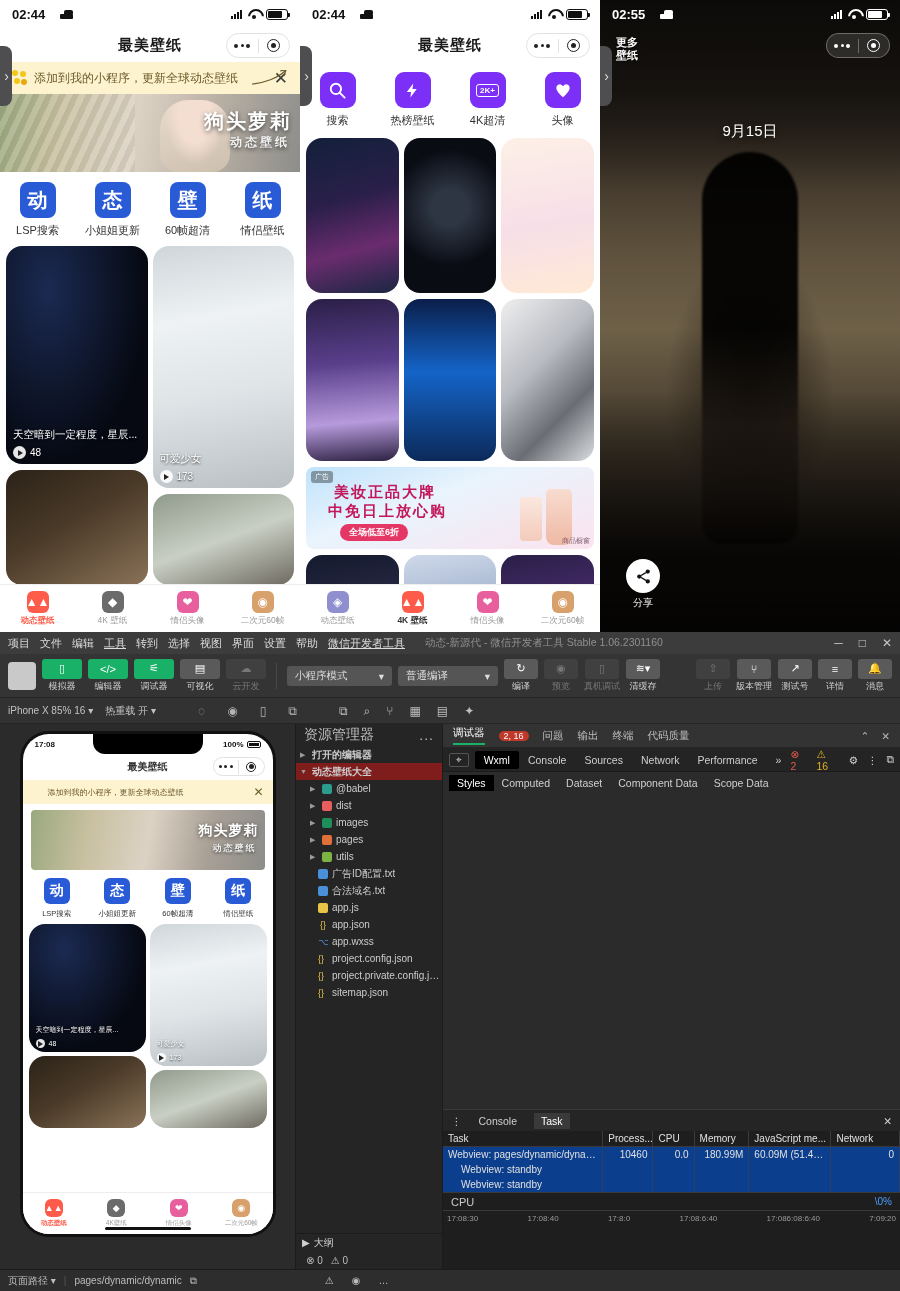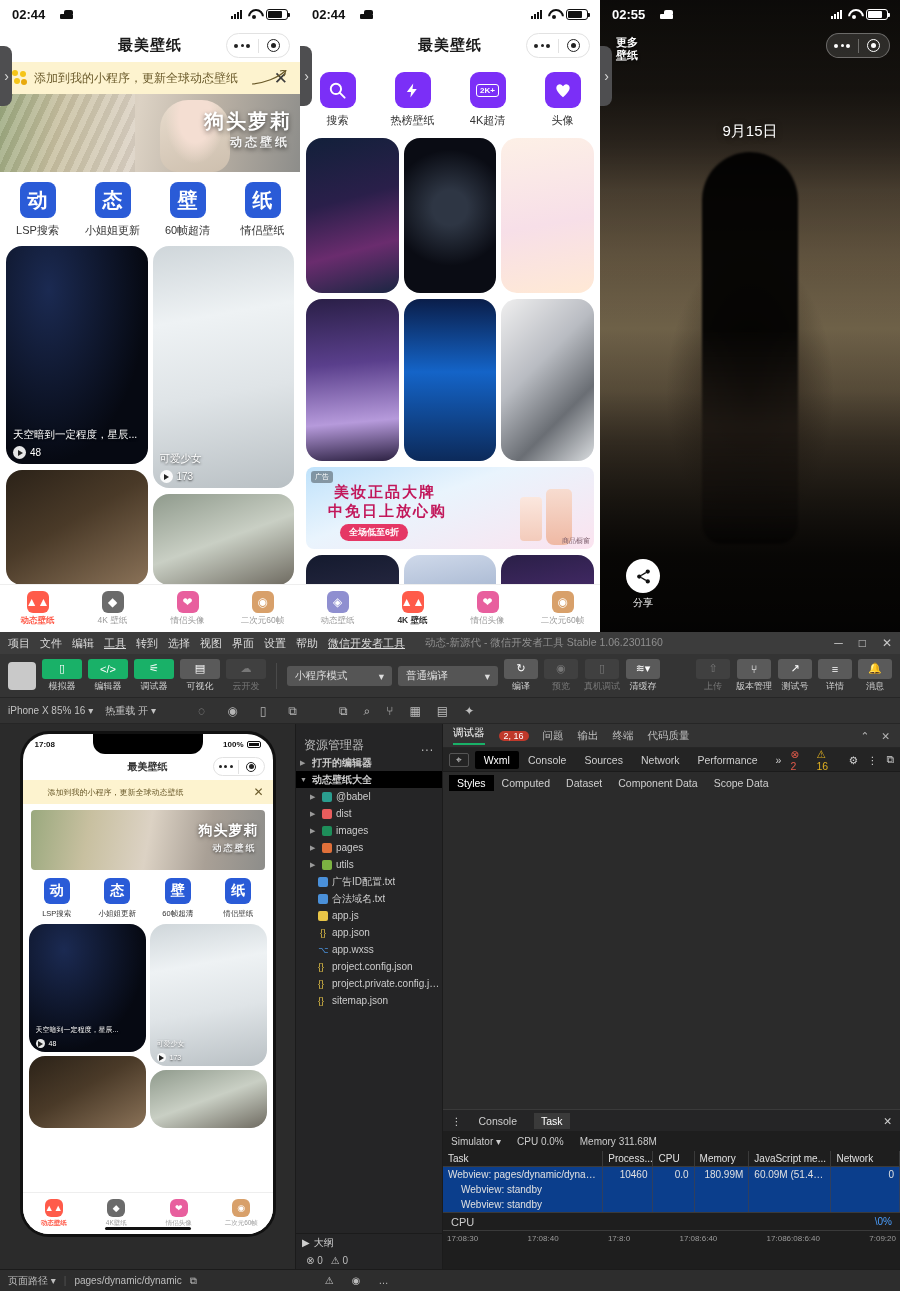--- a/index.html
+++ b/index.html
@@ -185,21 +185,21 @@
   .idebody { flex:1; display:flex; min-height:0;}
   .simwrap { width:295px; background:#2b2b2b; position:relative; display:flex; justify-content:center;
     padding-top:10px;}
   .simphone { width:250px; height:500px; background:#fff; border-radius:26px; overflow:hidden;
     position:relative; box-shadow:0 0 0 3px #111;}
   .simnotch{position:absolute;left:50%;transform:translateX(-50%);top:0;width:110px;height:20px;
     background:#000;border-radius:0 0 12px 12px;z-index:3;}
 
   .explorer { width:148px; background:#252526; border-left:1px solid #1b1b1b; border-right:1px solid #1b1b1b;
     display:flex; flex-direction:column; font-size:10px; color:#cfcfcf;}
-  .exhdr { height:22px; display:flex; align-items:flex-end; padding:0 8px; font-size:12px; color:#bdbdbd;margin-top:8px;}
+  .exhdr { height:22px; display:flex; align-items:center; padding:0 8px; font-size:14px; color:#bdbdbd;}
   .exhdr .dots{margin-left:auto;letter-spacing:1px;}
   .exrow { height:17px; display:flex; align-items:center; gap:4px; padding-left:6px; white-space:nowrap;}
   .exrow .arw{width:8px; font-size:7px; color:#9a9a9a;}
   .exrow .fi { width:10px; height:10px; border-radius:2px; flex:0 0 10px;}
   .exrow .nm { font-size:10px; color:#ccc; overflow:hidden; text-overflow:ellipsis;}
   .exrow.sec { font-weight:bold; color:#ddd; padding-left:4px;}
   .exbot { margin-top:auto; }
   .exoutline { height:18px; display:flex; align-items:center; gap:4px; padding-left:6px; font-size:10px;
     background:#252526; border-top:1px solid #1b1b1b;}
   .exprob { height:18px; display:flex; align-items:center; gap:8px; padding-left:10px; font-size:10px;
@@ -761,21 +761,21 @@
 
     <div class="explorer">
       <div class="exhdr">
         <span>资源管理器</span>
         <span class="dots">...</span>
       </div>
       <div class="exrow sec">
         <span class="arw">▶</span>
         <span class="nm">打开的编辑器</span>
       </div>
-      <div class="exrow sec" style="background:#000000">
+      <div class="exrow sec" style="background:#7f1d1d">
         <span class="arw">▼</span>
         <span class="nm">动态壁纸大全</span>
       </div>
 
       <div class="exrow" style="padding-left:14px">
           <span class="arw">▶</span>
           <span class="fi" style="background:#2a9d8f"></span>
           <span class="nm">@babel</span>
         </div>
       <div class="exrow" style="padding-left:14px">
@@ -882,25 +882,20 @@
         </div>
         <div style="flex:1;background:#2b2b2b"></div>
       </div>
 
       <div class="dbot">
         <div class="cbar">
           <span>⋮</span>
           <span class="tb">Console</span>
           <span class="tb act">Task</span>
           <span class="x">✕</span>
-        </div>
-        <div class="sbar">
-          <span><span>Simulator</span> ▾</span>
-          <span>CPU 0.0%</span>
-          <span>Memory 311.68M</span>
         </div>
         <table class="tasks">
           <colgroup>
               <col style="width:35%">
               <col style="width:11%">
               <col style="width:9%">
               <col style="width:12%">
               <col style="width:18%">
               <col style="width:15%">
             </colgroup>

